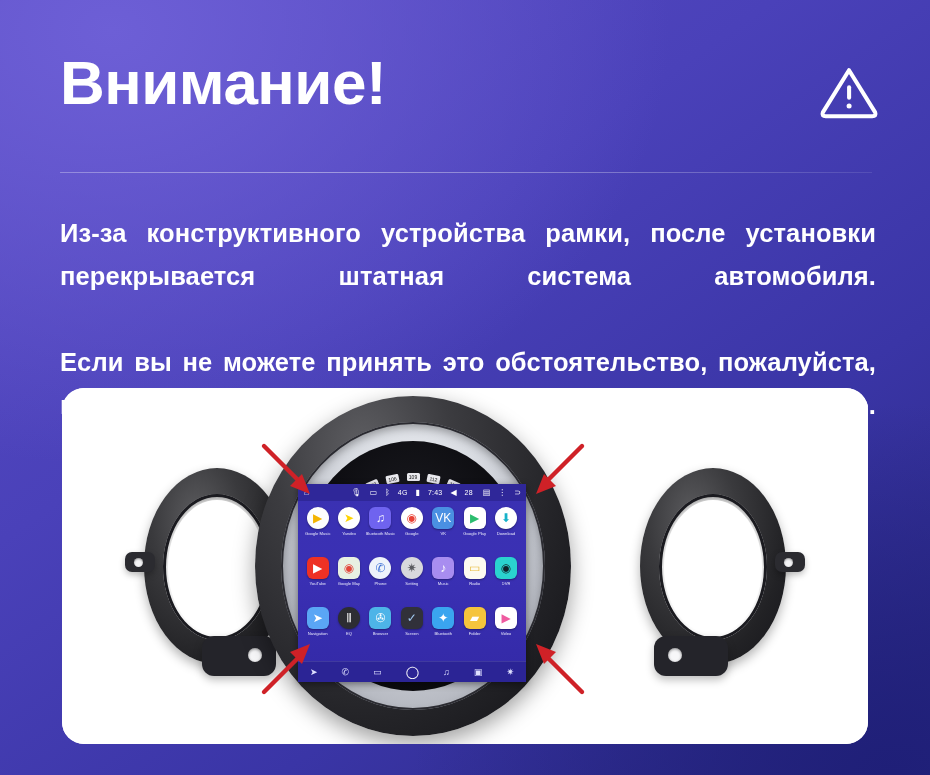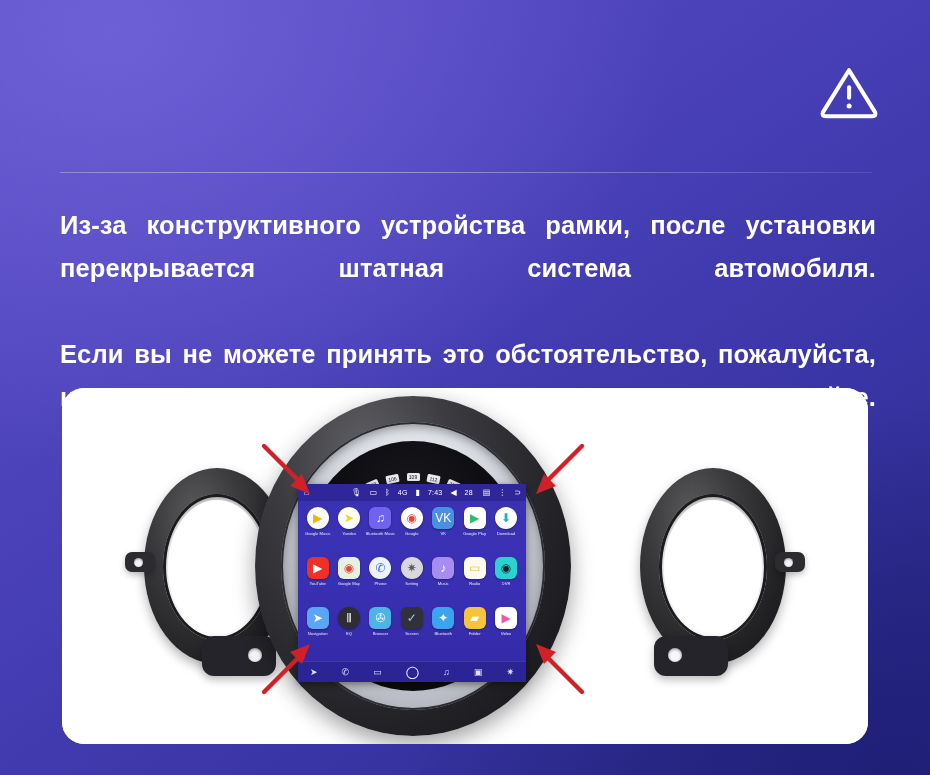--- a/index.html
+++ b/index.html
@@ -50,21 +50,21 @@
     background: linear-gradient(90deg,
         rgba(255,255,255,0.30) 0%,
         rgba(255,255,255,0.42) 30%,
         rgba(255,255,255,0.28) 70%,
         rgba(255,255,255,0.10) 100%);
   }
 
   
   #copy {
     position: absolute;
-    left: 60px; top: 204px;
+    left: 60px; top: 212px;
     width: 816px;
   }
   .para {
     color: #ffffff;
     font-size: 25.5px;
     line-height: 43px;
     font-weight: bold;
     letter-spacing: 0.1px;
   }
   .para.justify {
@@ -346,20 +346,21 @@
   #arr-tr { left: 452px; top: 54px; transform: scaleX(-1); }
   #arr-bl { left: 196px; top: 234px; transform: scaleY(-1); }
   #arr-br { left: 452px; top: 234px; transform: scale(-1,-1); }
 </style>
 </head>
 <body>
 
 <div id="page">
 
   <div id="header">
+    <div id="title">Внимание!</div>
 
     <svg id="warn-icon" viewBox="0 0 64 64" fill="none">
       <path d="M32 8.5 L59 52 Q60.5 56 56 56 L8 56 Q3.5 56 5 52 Z" stroke="#ffffff" stroke-width="4.2" stroke-linejoin="round" fill="none" transform="translate(0,0)"></path>
       <rect x="30" y="24" width="4.2" height="15" rx="2.1" fill="#ffffff"></rect>
       <circle cx="32.1" cy="45.5" r="2.6" fill="#ffffff"></circle>
     </svg>
 
     <div id="divider"></div>
   </div>
 

